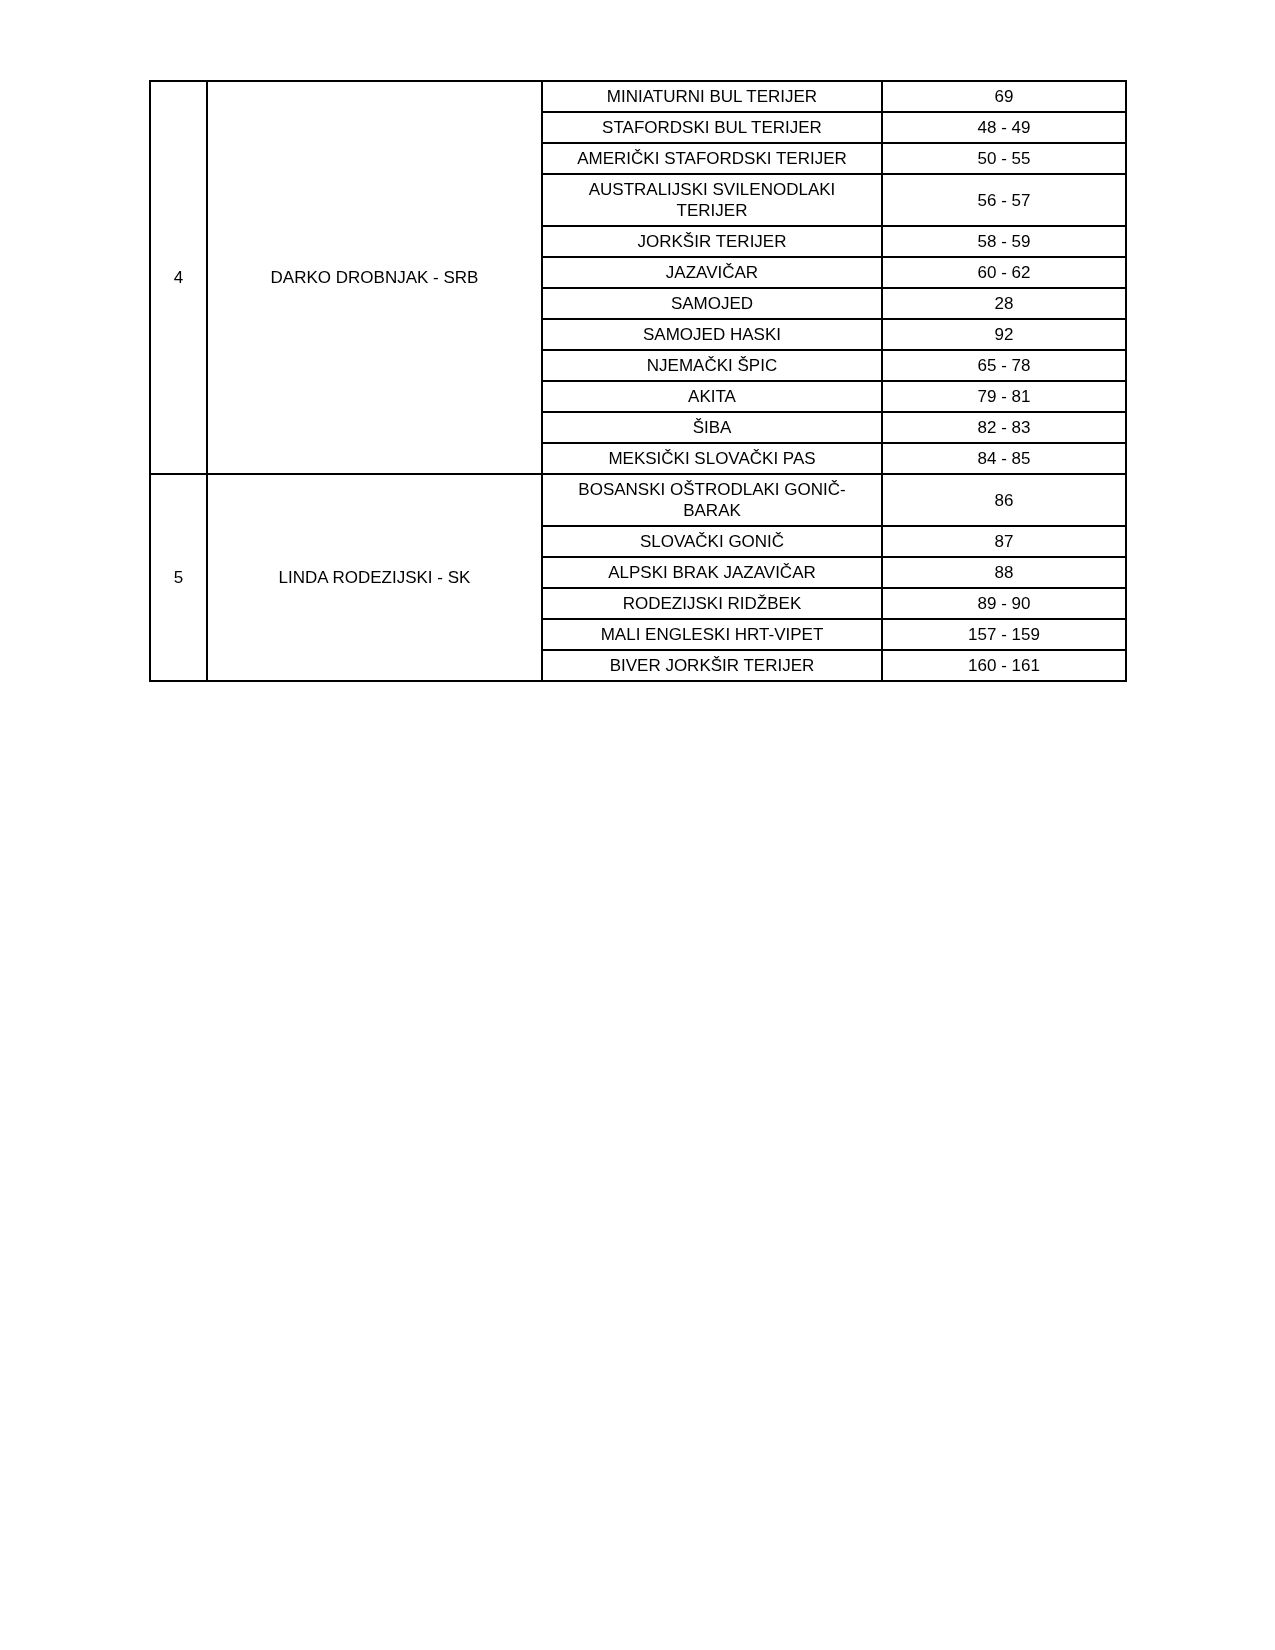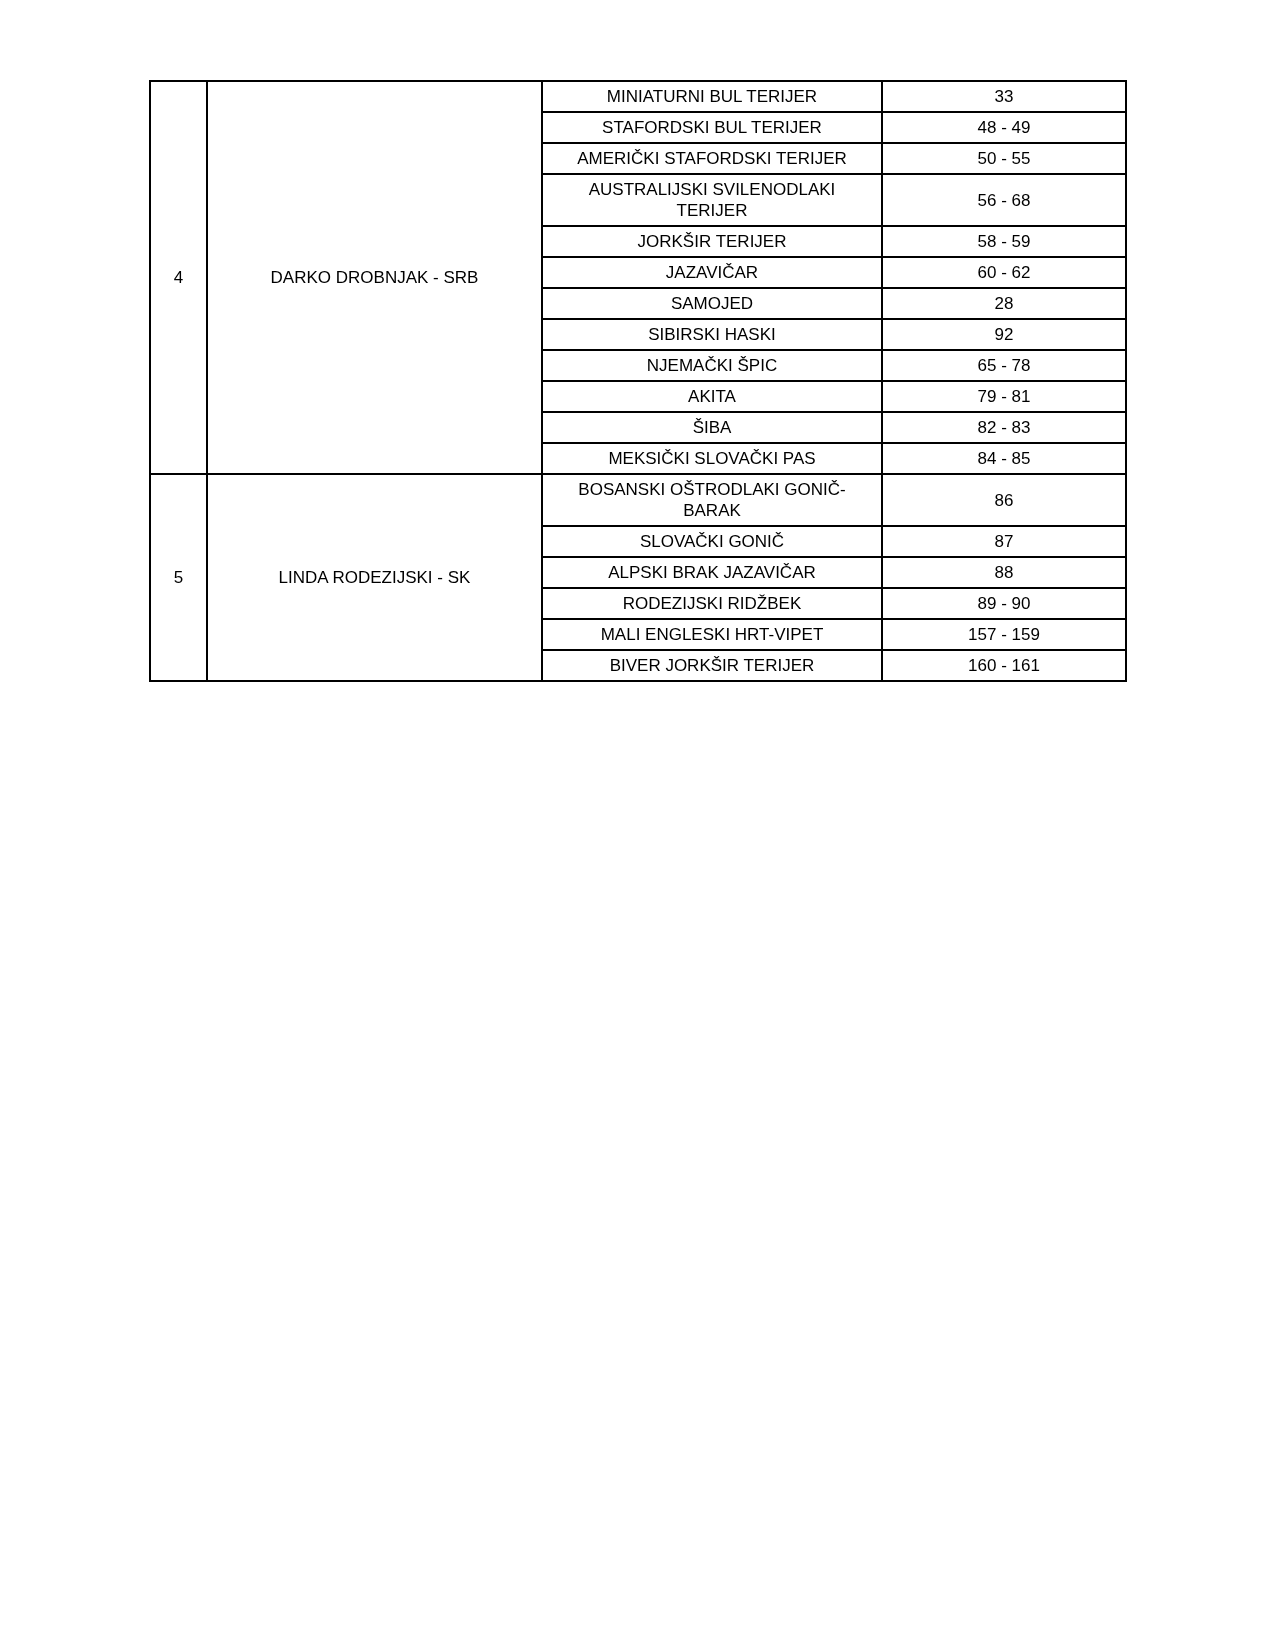--- a/index.html
+++ b/index.html
@@ -68,49 +68,49 @@
           <col class="c-judge">
           <col class="c-breed">
           <col class="c-cat">
       </colgroup>
       <tbody>
 
         <tr class="r-single">
           <td class="no-top judge-top" rowspan="12">4</td>
           <td class="no-top judge-top" rowspan="12">DARKO DROBNJAK - SRB</td>
           <td class="breed-cell">MINIATURNI BUL TERIJER</td>
-          <td>33</td>
+          <td>69</td>
         </tr>
         <tr class="r-single">
           <td class="breed-cell">STAFORDSKI BUL TERIJER</td>
           <td>48 - 49</td>
         </tr>
         <tr class="r-single">
           <td class="breed-cell">AMERIČKI STAFORDSKI TERIJER</td>
           <td>50 - 55</td>
         </tr>
         <tr class="r-double">
           <td class="breed-cell">AUSTRALIJSKI SVILENODLAKI
 TERIJER</td>
-          <td>56 - 68</td>
+          <td>56 - 57</td>
         </tr>
         <tr class="r-single">
           <td class="breed-cell">JORKŠIR TERIJER</td>
           <td>58 - 59</td>
         </tr>
         <tr class="r-single">
           <td class="breed-cell">JAZAVIČAR</td>
           <td>60 - 62</td>
         </tr>
         <tr class="r-single">
           <td class="breed-cell">SAMOJED</td>
           <td>28</td>
         </tr>
         <tr class="r-single">
-          <td class="breed-cell">SIBIRSKI HASKI</td>
+          <td class="breed-cell">SAMOJED HASKI</td>
           <td>92</td>
         </tr>
         <tr class="r-single">
           <td class="breed-cell">NJEMAČKI ŠPIC</td>
           <td>65 - 78</td>
         </tr>
         <tr class="r-single">
           <td class="breed-cell">AKITA</td>
           <td>79 - 81</td>
         </tr>

